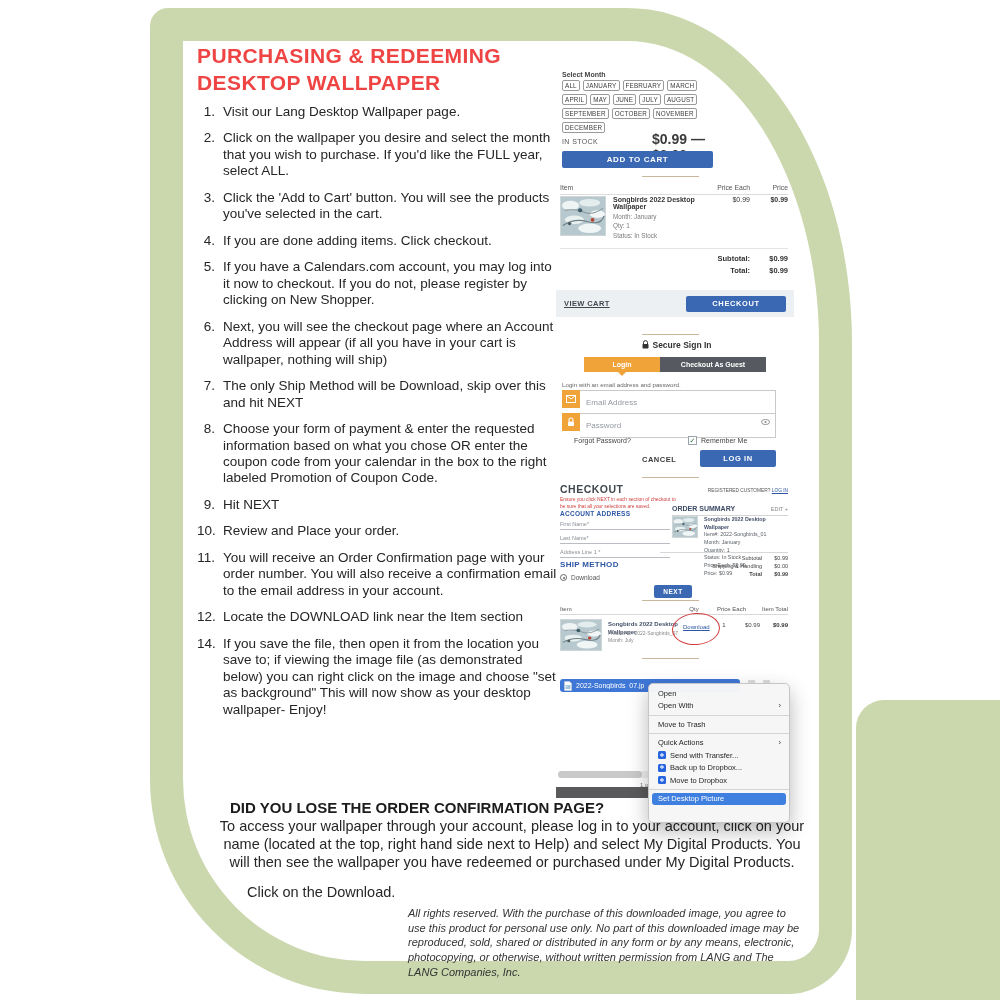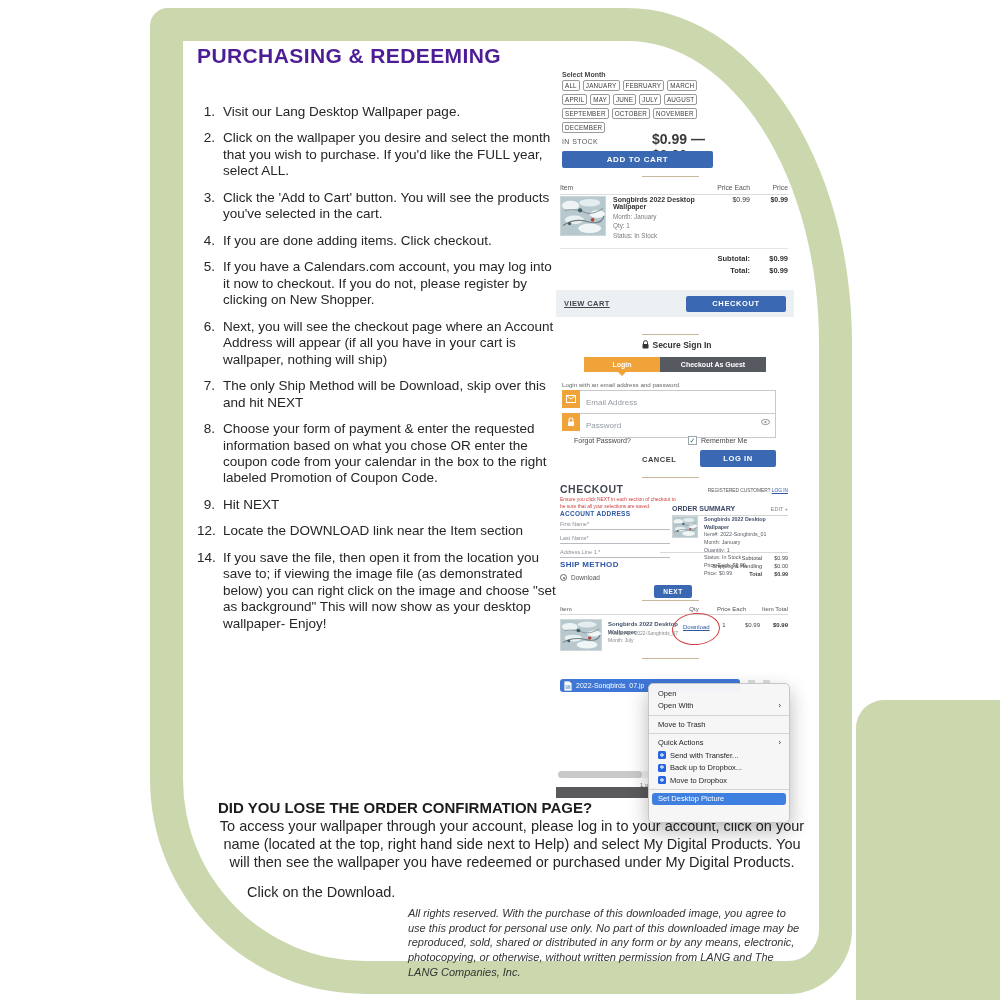--- a/index.html
+++ b/index.html
@@ -9,27 +9,27 @@
 
   
   .green-ring { position:absolute; left:150px; top:8px; width:702px; height:986px;
     border:33px solid #cbd8ae;
     border-radius:18px 225px 64px 215px / 18px 335px 64px 215px; }
   .green-corner { position:absolute; left:856px; top:700px; width:144px; height:300px;
     background:#cbd8ae; border-top-left-radius:28px; }
 
   
   .title { position:absolute; left:197px; top:42px; font-size:21px; line-height:1.3;
-    font-weight:bold; letter-spacing:.4px; color:#4c1d95; }
+    font-weight:bold; letter-spacing:.4px; color:#ef4444; }
   .steps { position:absolute; left:197px; top:104px; width:362px; }
   .step { display:flex; margin-bottom:10px; font-size:13.5px; line-height:1.22; color:#262626; }
   .step .num { width:26px; text-align:right; padding-right:8px; flex:none; }
   .step .txt { flex:1; }
 
-  .lost-head { position:absolute; left:218px; top:799px; font-size:15px; font-weight:bold; color:#1c1c1c; }
+  .lost-head { position:absolute; left:230px; top:799px; font-size:15px; font-weight:bold; color:#1c1c1c; }
   .lost-body { position:absolute; left:200px; top:817px; width:600px; text-align:center;
     font-size:14.5px; line-height:1.25; color:#262626;margin-left:12px; }
   .lost-cta  { position:absolute; left:247px; top:884px; font-size:14.5px; color:#262626; }
   .legal { position:absolute; left:408px; top:906px; width:392px; font-style:italic;
     font-size:11px; line-height:1.33; color:#333; }
 
   
   .sm-label { position:absolute; left:562px; top:71px; font-size:7px; font-weight:bold; color:#444; }
   .months { position:absolute; left:562px; top:80px; width:156px; display:flex; flex-wrap:wrap; gap:3px; }
   .month-btn { font-family:inherit; font-size:6.3px; letter-spacing:.2px; padding:1px 2px;
@@ -195,20 +195,21 @@
       <circle cx="9" cy="28" r="1.8" fill="#4a5a60"></circle>
     </symbol>
   </defs>
 </svg>
 
 <div class="green-ring"></div>
 <div class="green-corner"></div>
 
 <div class="title">
   <div>PURCHASING &amp; REDEEMING</div>
+  <div>DESKTOP WALLPAPER</div>
 </div>
 
 <div class="steps">
   <div class="step">
       <span class="num">1.</span>
       <span class="txt">Visit our Lang Desktop Wallpaper page.</span>
     </div>
   <div class="step">
       <span class="num">2.</span>
       <span class="txt">Click on the wallpaper you desire and select the month that you wish to purchase. If you'd like the FULL year, select ALL.</span>
@@ -233,20 +234,28 @@
       <span class="num">7.</span>
       <span class="txt">The only Ship Method will be Download, skip over this and hit NEXT</span>
     </div>
   <div class="step">
       <span class="num">8.</span>
       <span class="txt">Choose your form of payment &amp; enter the requested information based on what you chose OR enter the coupon code from your calendar in the box to the right labeled Promotion of Coupon Code.</span>
     </div>
   <div class="step">
       <span class="num">9.</span>
       <span class="txt">Hit NEXT</span>
+    </div>
+  <div class="step">
+      <span class="num">10.</span>
+      <span class="txt">Review and Place your order.</span>
+    </div>
+  <div class="step">
+      <span class="num">11.</span>
+      <span class="txt">You will receive an Order Confirmation page with your order number. You will also receive a confirmation email to the email address in your account.</span>
     </div>
   <div class="step">
       <span class="num">12.</span>
       <span class="txt">Locate the DOWNLOAD link near the Item section</span>
     </div>
   <div class="step">
       <span class="num">14.</span>
       <span class="txt">If you save the file, then open it from the location you save to; if viewing the image file (as demonstrated below) you can right click on the image and choose "set as background" This will now show as your desktop wallpaper- Enjoy!</span>
     </div>
 </div>

